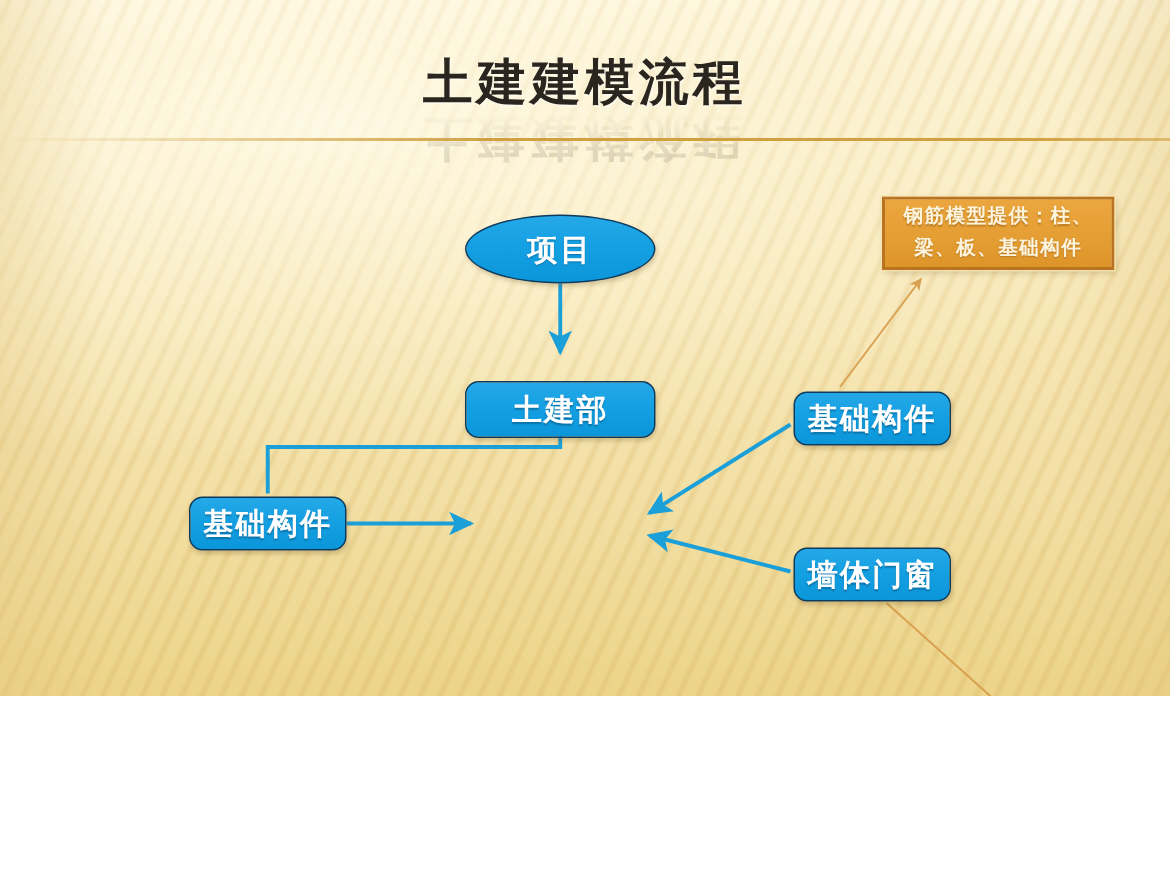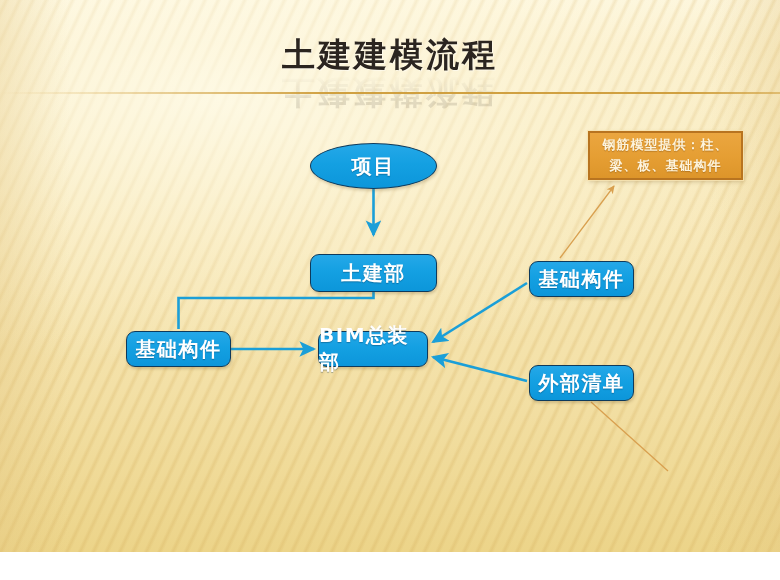--- a/index.html
+++ b/index.html
@@ -7,21 +7,21 @@
     padding: 0;
     background: #ffffff;
   }
   body {
     font-family: "Liberation Sans", sans-serif;
   }
 
   #slide {
     position: relative;
     width: 780px;
-    height: 552px;
+    height: 464px;
     overflow: hidden;
     background-color: #f0abfc;
   }
 
   
   .bg-base {
     position: absolute;
     inset: 0;
     background:
       linear-gradient(to bottom,
@@ -223,30 +223,27 @@
   </div>
 
   <div class="node rounded" style="left:310px; top:254px; width:127px; height:38px;">
     <span>土建部</span>
   </div>
 
   <div class="node rounded" style="left:126px; top:331px; width:105px; height:36px;">
     <span>基础构件</span>
   </div>
 
-  <div class="node rounded" style="left:318px; top:331px; width:110px; height:36px;">
-    <span>BIM总装部</span>
-  </div>
 
   <div class="node rounded" style="left:529px; top:261px; width:105px; height:36px;">
     <span>基础构件</span>
   </div>
 
   <div class="node rounded" style="left:529px; top:365px; width:105px; height:36px;">
-    <span>外部清单</span>
+    <span>墙体门窗</span>
   </div>
 
   <div class="callout" style="left:588px; top:131px; width:155px; height:49px;">
     <span>钢筋模型提供：柱、梁、板、基础构件</span>
   </div>
 
 
 </div>
 
 </body></html>

